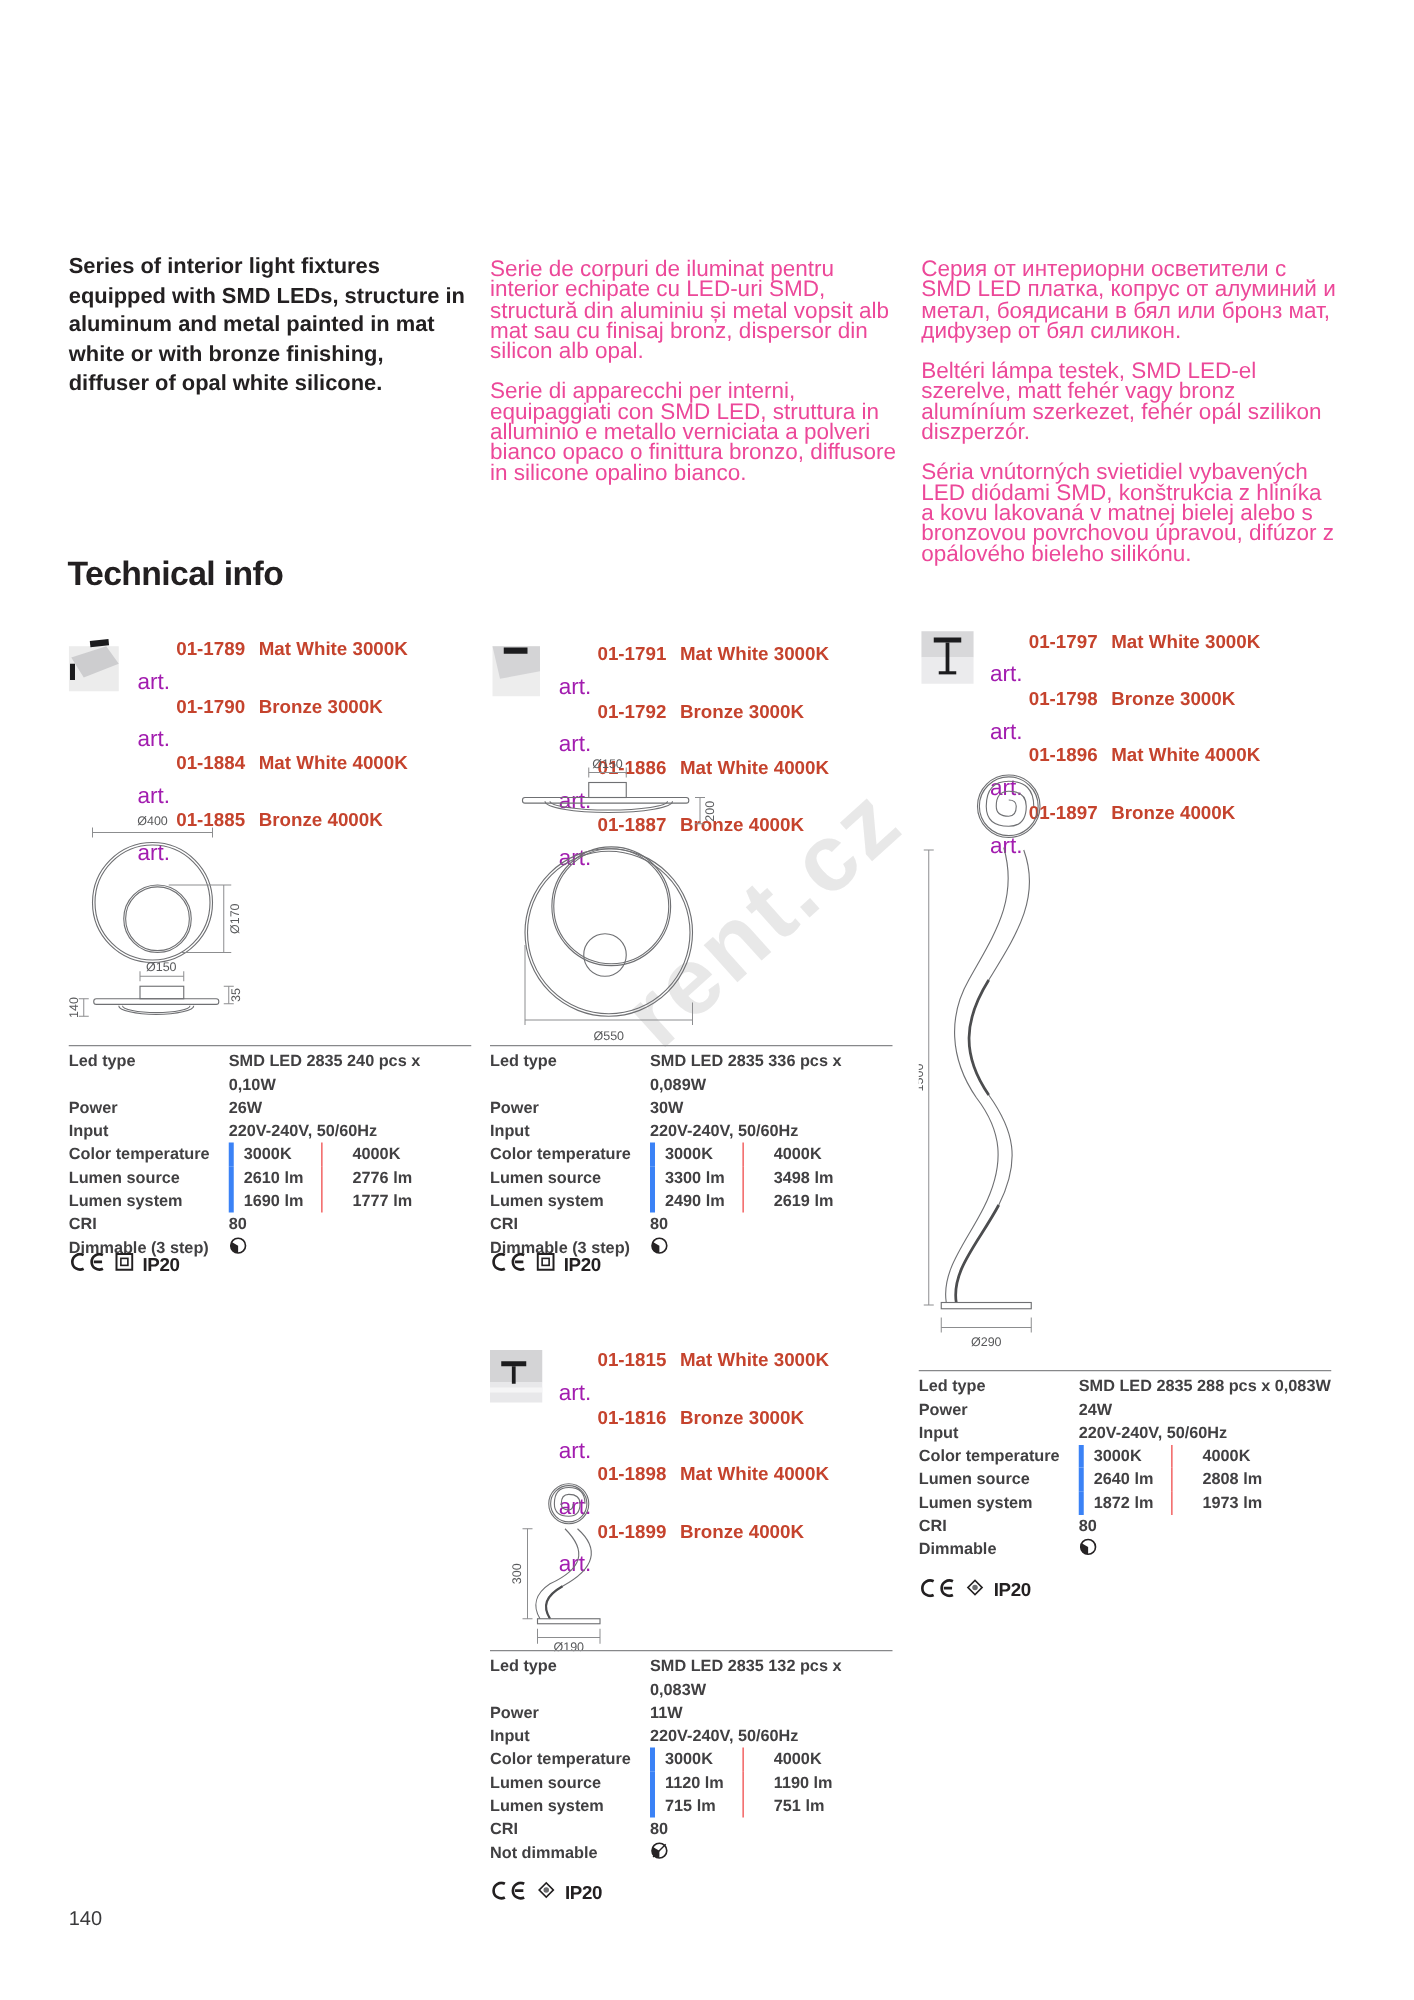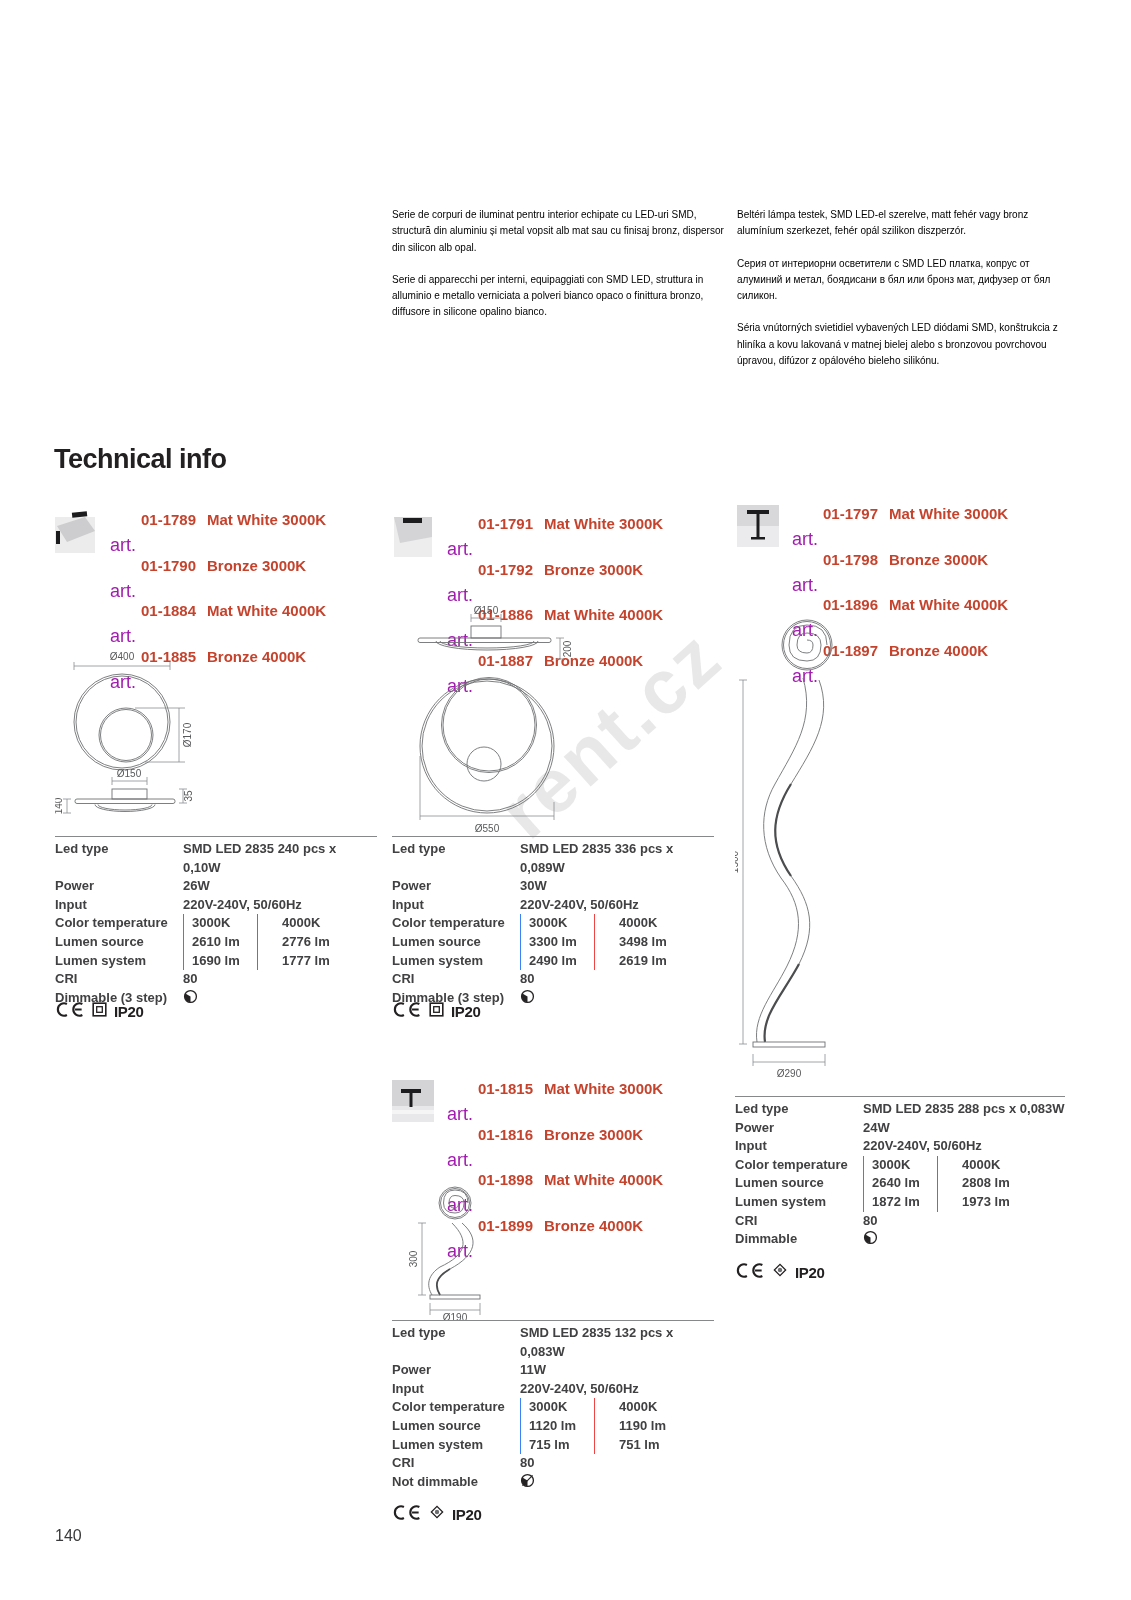--- a/index.html
+++ b/index.html
@@ -3,64 +3,65 @@
 <meta charset="utf-8">
 <style>
   html,body{margin:0;padding:0;background:#ffffff;}
   .page{position:relative;width:1131px;height:1600px;background:#fff;overflow:hidden;
         font-family:"Liberation Sans",sans-serif;color:#262324;}
   .watermark{position:absolute;left:400px;top:690px;width:420px;text-align:center;
              transform:rotate(-42deg);font-size:76px;font-weight:700;color:#d2d2d2;opacity:.5;
              letter-spacing:3px;pointer-events:none;}
   .title{position:absolute;left:54px;top:56px;margin:0;font-size:51px;font-weight:700;letter-spacing:-1.5px;color:#232021;}
   .intro-en{position:absolute;left:55px;top:201px;width:318px;font-size:17.5px;line-height:23.5px;font-weight:700;color:#232021;}
-  .intro-col{position:absolute;width:334px;font-size:10px;line-height:16.3px;color:#000000;}
+  .intro-col{position:absolute;width:334px;font-size:18px;line-height:16.3px;color:#ec4899;}
   .intro-col p{margin:0 0 16px 0;}
   .c2{left:392px;top:207px;}
   .c3{left:737px;top:207px;}
   .section-title{position:absolute;left:54px;top:444px;margin:0;font-size:27px;font-weight:700;letter-spacing:-0.5px;color:#232021;}
   .art-block{position:absolute;display:flex;gap:13px;}
   .thumb{width:42px;height:46px;flex:none;}
   .art-rows{padding-top:1px;}
   .art-row{display:flex;font-size:15px;line-height:20.5px;white-space:nowrap;}
   .art-prefix{color:#a21caf;font-size:18px;width:31px;flex:none;padding-top:1px;margin-top:24px;}
   .art-code{color:#c5432d;font-weight:700;width:66px;flex:none;}
   .art-finish{color:#c5432d;font-weight:700;}
   .drw{position:absolute;}
   .drw svg{display:block;}
   .drw text{font-size:10px;fill:#58595b;font-family:"Liberation Sans",sans-serif;}
   .spec-table{position:absolute;border-top:1px solid #87888a;padding-top:3px;}
   .w322{width:322px;} .w330{width:330px;}
   .srow{display:flex;font-size:13px;line-height:18.6px;color:#414042;font-weight:bold;}
   .slabel{width:128px;flex:none;}
   .sval{flex:1;}
-  .scell1{width:74px;flex:none;border-left:1px solid #3b82f6;padding-left:8px;box-sizing:border-box;}
+  .scell1{width:74px;flex:none;border-left:4px solid #3b82f6;padding-left:8px;box-sizing:border-box;}
   .scell2{flex:1;border-left:1px solid #ef4444;padding-left:24px;}
   .dimmer-wrap{display:inline-block;vertical-align:-2px;}
   .cert{position:absolute;display:flex;align-items:center;gap:7px;}
   .ip{font-weight:700;font-size:15px;letter-spacing:-0.3px;color:#232021;}
   .pagenum{position:absolute;left:55px;top:1527px;font-size:16px;color:#3a3a3c;}
 </style>
 </head>
 <body>
 
 <div class="page">
 
   <div class="watermark">rent.cz</div>
 
 
+  <div class="intro-en">Series of interior light fixtures equipped with SMD LEDs, structure in aluminum and metal painted in mat white or with bronze finishing, diffuser of opal white silicone.</div>
 
   <div class="intro-col c2">
     <p>Serie de corpuri de iluminat pentru interior echipate cu LED-uri SMD, structură din aluminiu și metal vopsit alb mat sau cu finisaj bronz, dispersor din silicon alb opal.</p>
     <p>Serie di apparecchi per interni, equipaggiati con SMD LED, struttura in alluminio e metallo verniciata a polveri bianco opaco o finittura bronzo, diffusore in silicone opalino bianco.</p>
   </div>
 
   <div class="intro-col c3">
+    <p>Серия от интериорни осветители с SMD LED платка, копрус от алуминий и метал, боядисани в бял или бронз мат, дифузер от бял силикон.</p>
     <p>Beltéri lámpa testek, SMD LED-el szerelve, matt fehér vagy bronz alumíníum szerkezet, fehér opál szilikon diszperzór.</p>
-    <p>Серия от интериорни осветители с SMD LED платка, копрус от алуминий и метал, боядисани в бял или бронз мат, дифузер от бял силикон.</p>
     <p>Séria vnútorných svietidiel vybavených LED diódami SMD, konštrukcia z hliníka a kovu lakovaná v matnej bielej alebo s bronzovou povrchovou úpravou, difúzor z opálového bieleho silikónu.</p>
   </div>
 
   <h2 class="section-title">Technical info</h2>
 
   <div class="art-block" style="left:55px;top:509px;">
     <div class="thumb">
       <svg width="42" height="46" viewBox="0 0 42 46">
         <rect x="0" y="8" width="40" height="36" fill="#ececec"></rect>
         <polygon points="2,17 30,8 40,22 12,33" fill="#cdcdcf"></polygon>

